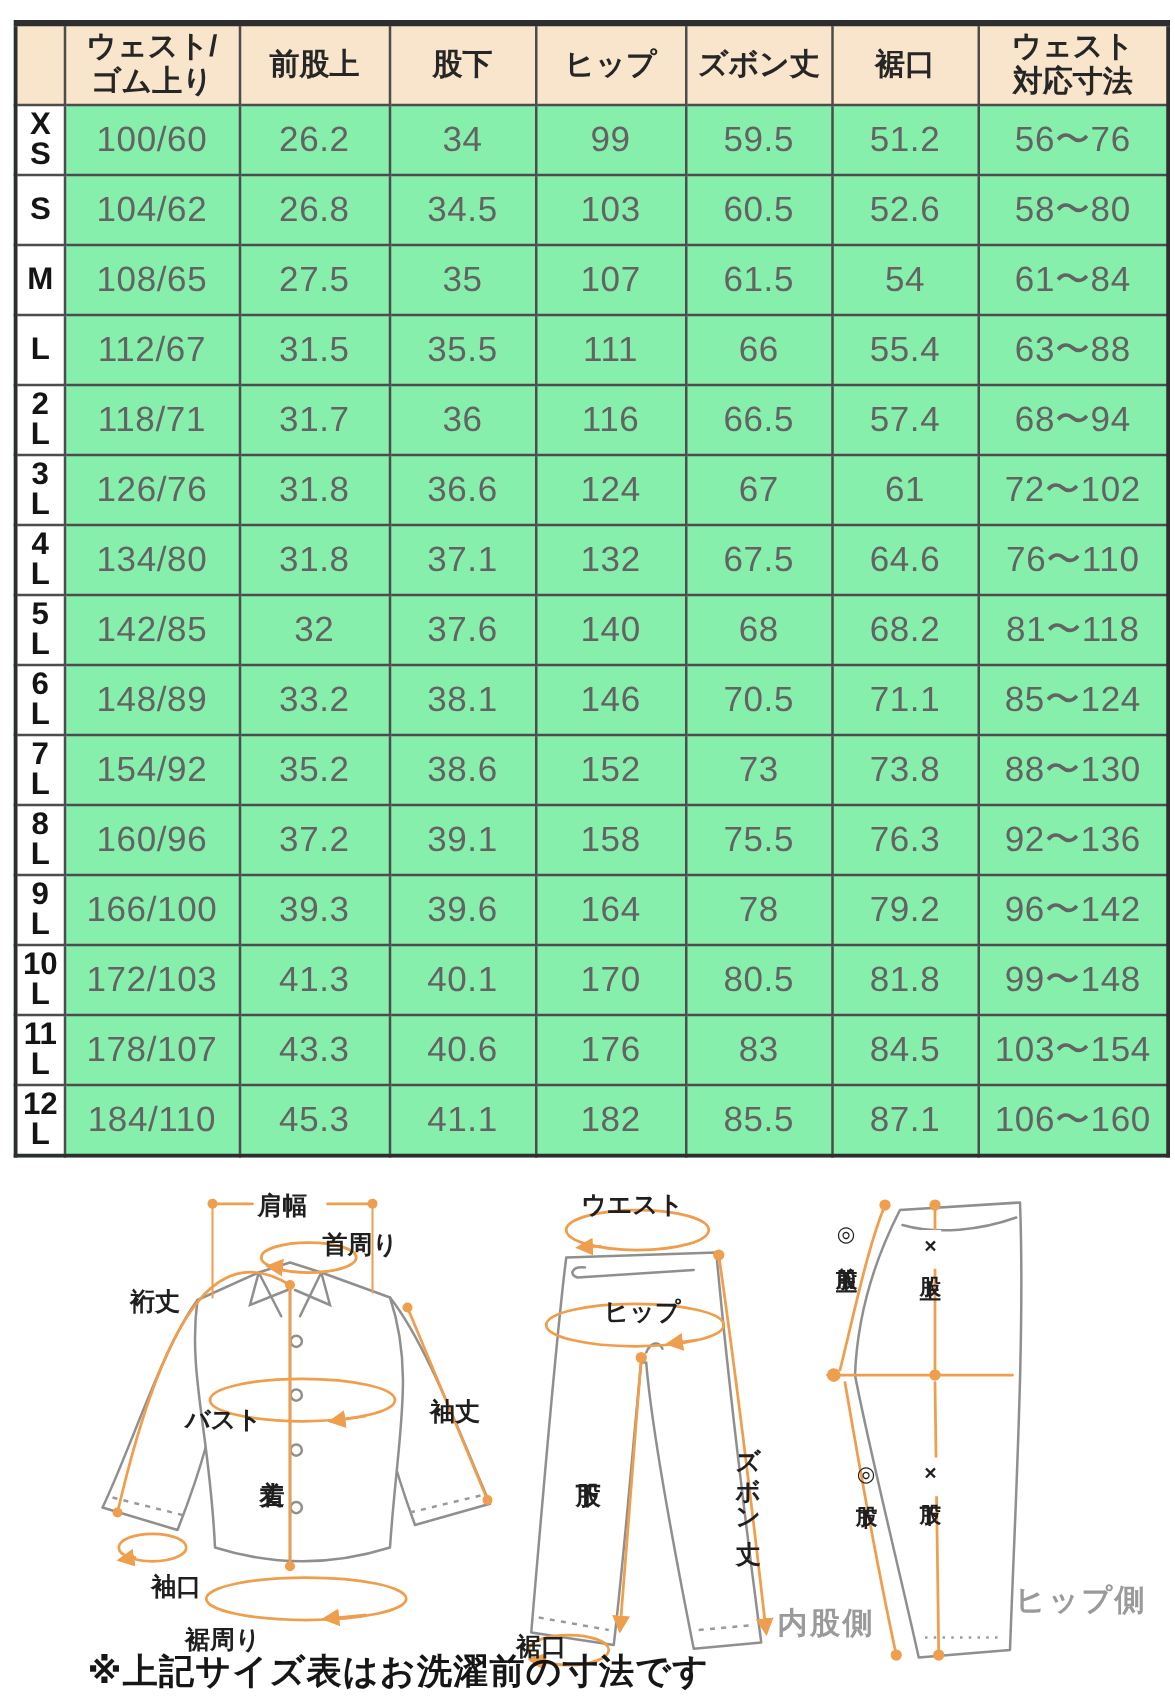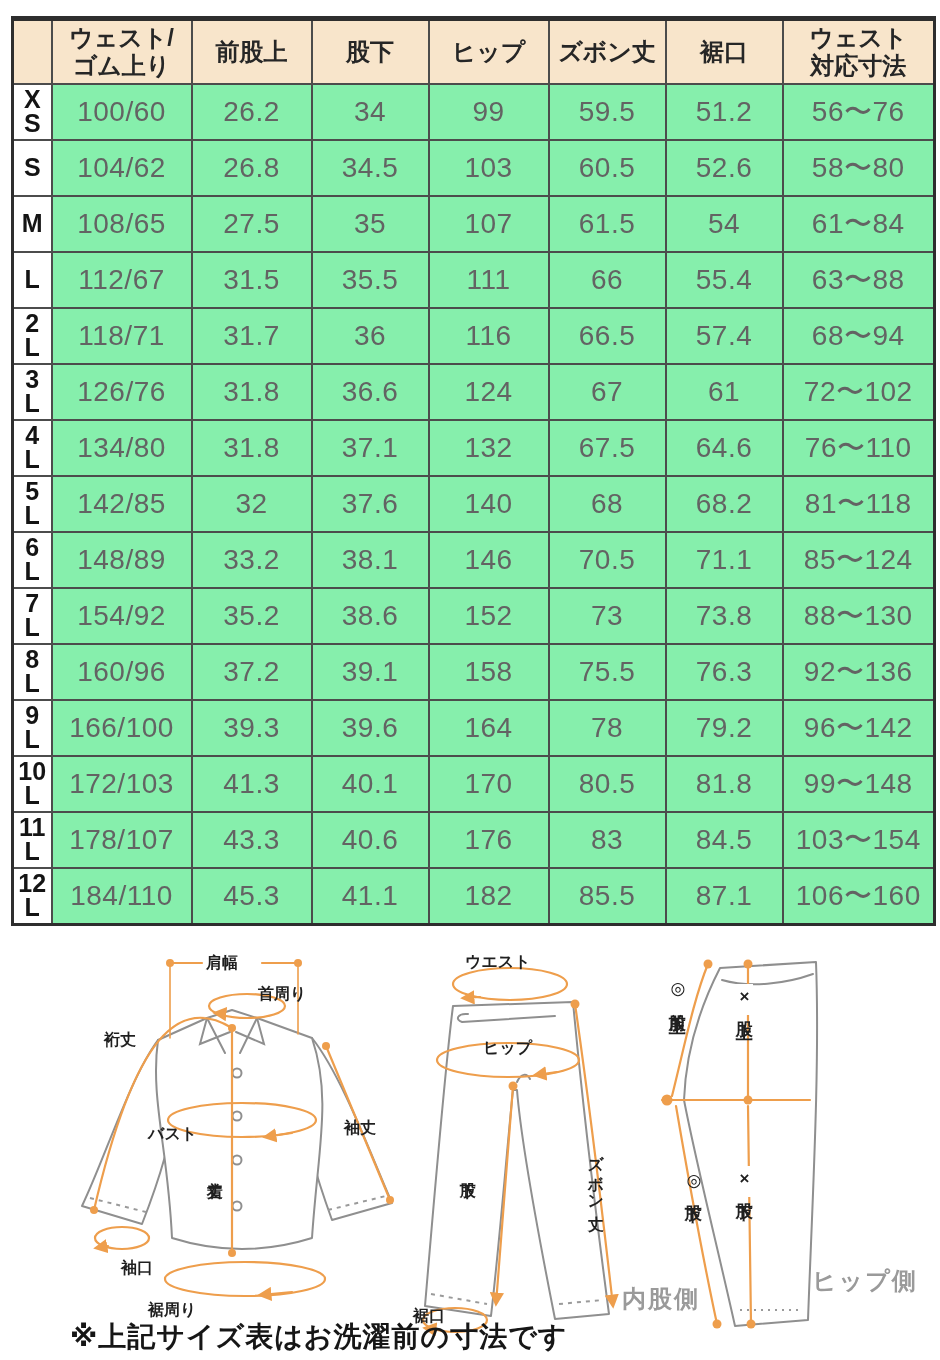--- a/index.html
+++ b/index.html
@@ -26,21 +26,21 @@
     background:#fff;color:#141414;font-size:25px;font-weight:bold;line-height:0.95;
   }
   .size-table td.val{
     color:#636363;font-size:28px;font-weight:normal;height:54px;
     letter-spacing:0.5px;
   }
   
   .diagram{position:absolute;}
   .diagram svg{position:absolute;left:0;top:0;}
   .dlabel{
-    position:absolute;font-weight:bold;color:#1f1f1f;font-size:16px;line-height:1.05;
+    position:absolute;font-weight:bold;color:#1f1f1f;font-size:20px;line-height:1.05;
     white-space:nowrap;
   }
   .vert{
     writing-mode:vertical-rl;text-orientation:upright;letter-spacing:2px;
   }
   .onln{background:#ffffff;padding:3px 0;}
   .gray-side{color:#9a9a9a;font-size:24px;letter-spacing:2px;font-weight:bold;}
   .note{
     position:absolute;left:70px;top:1318px;font-size:28px;font-weight:bold;
     color:#161616;letter-spacing:1px;text-align:right;

